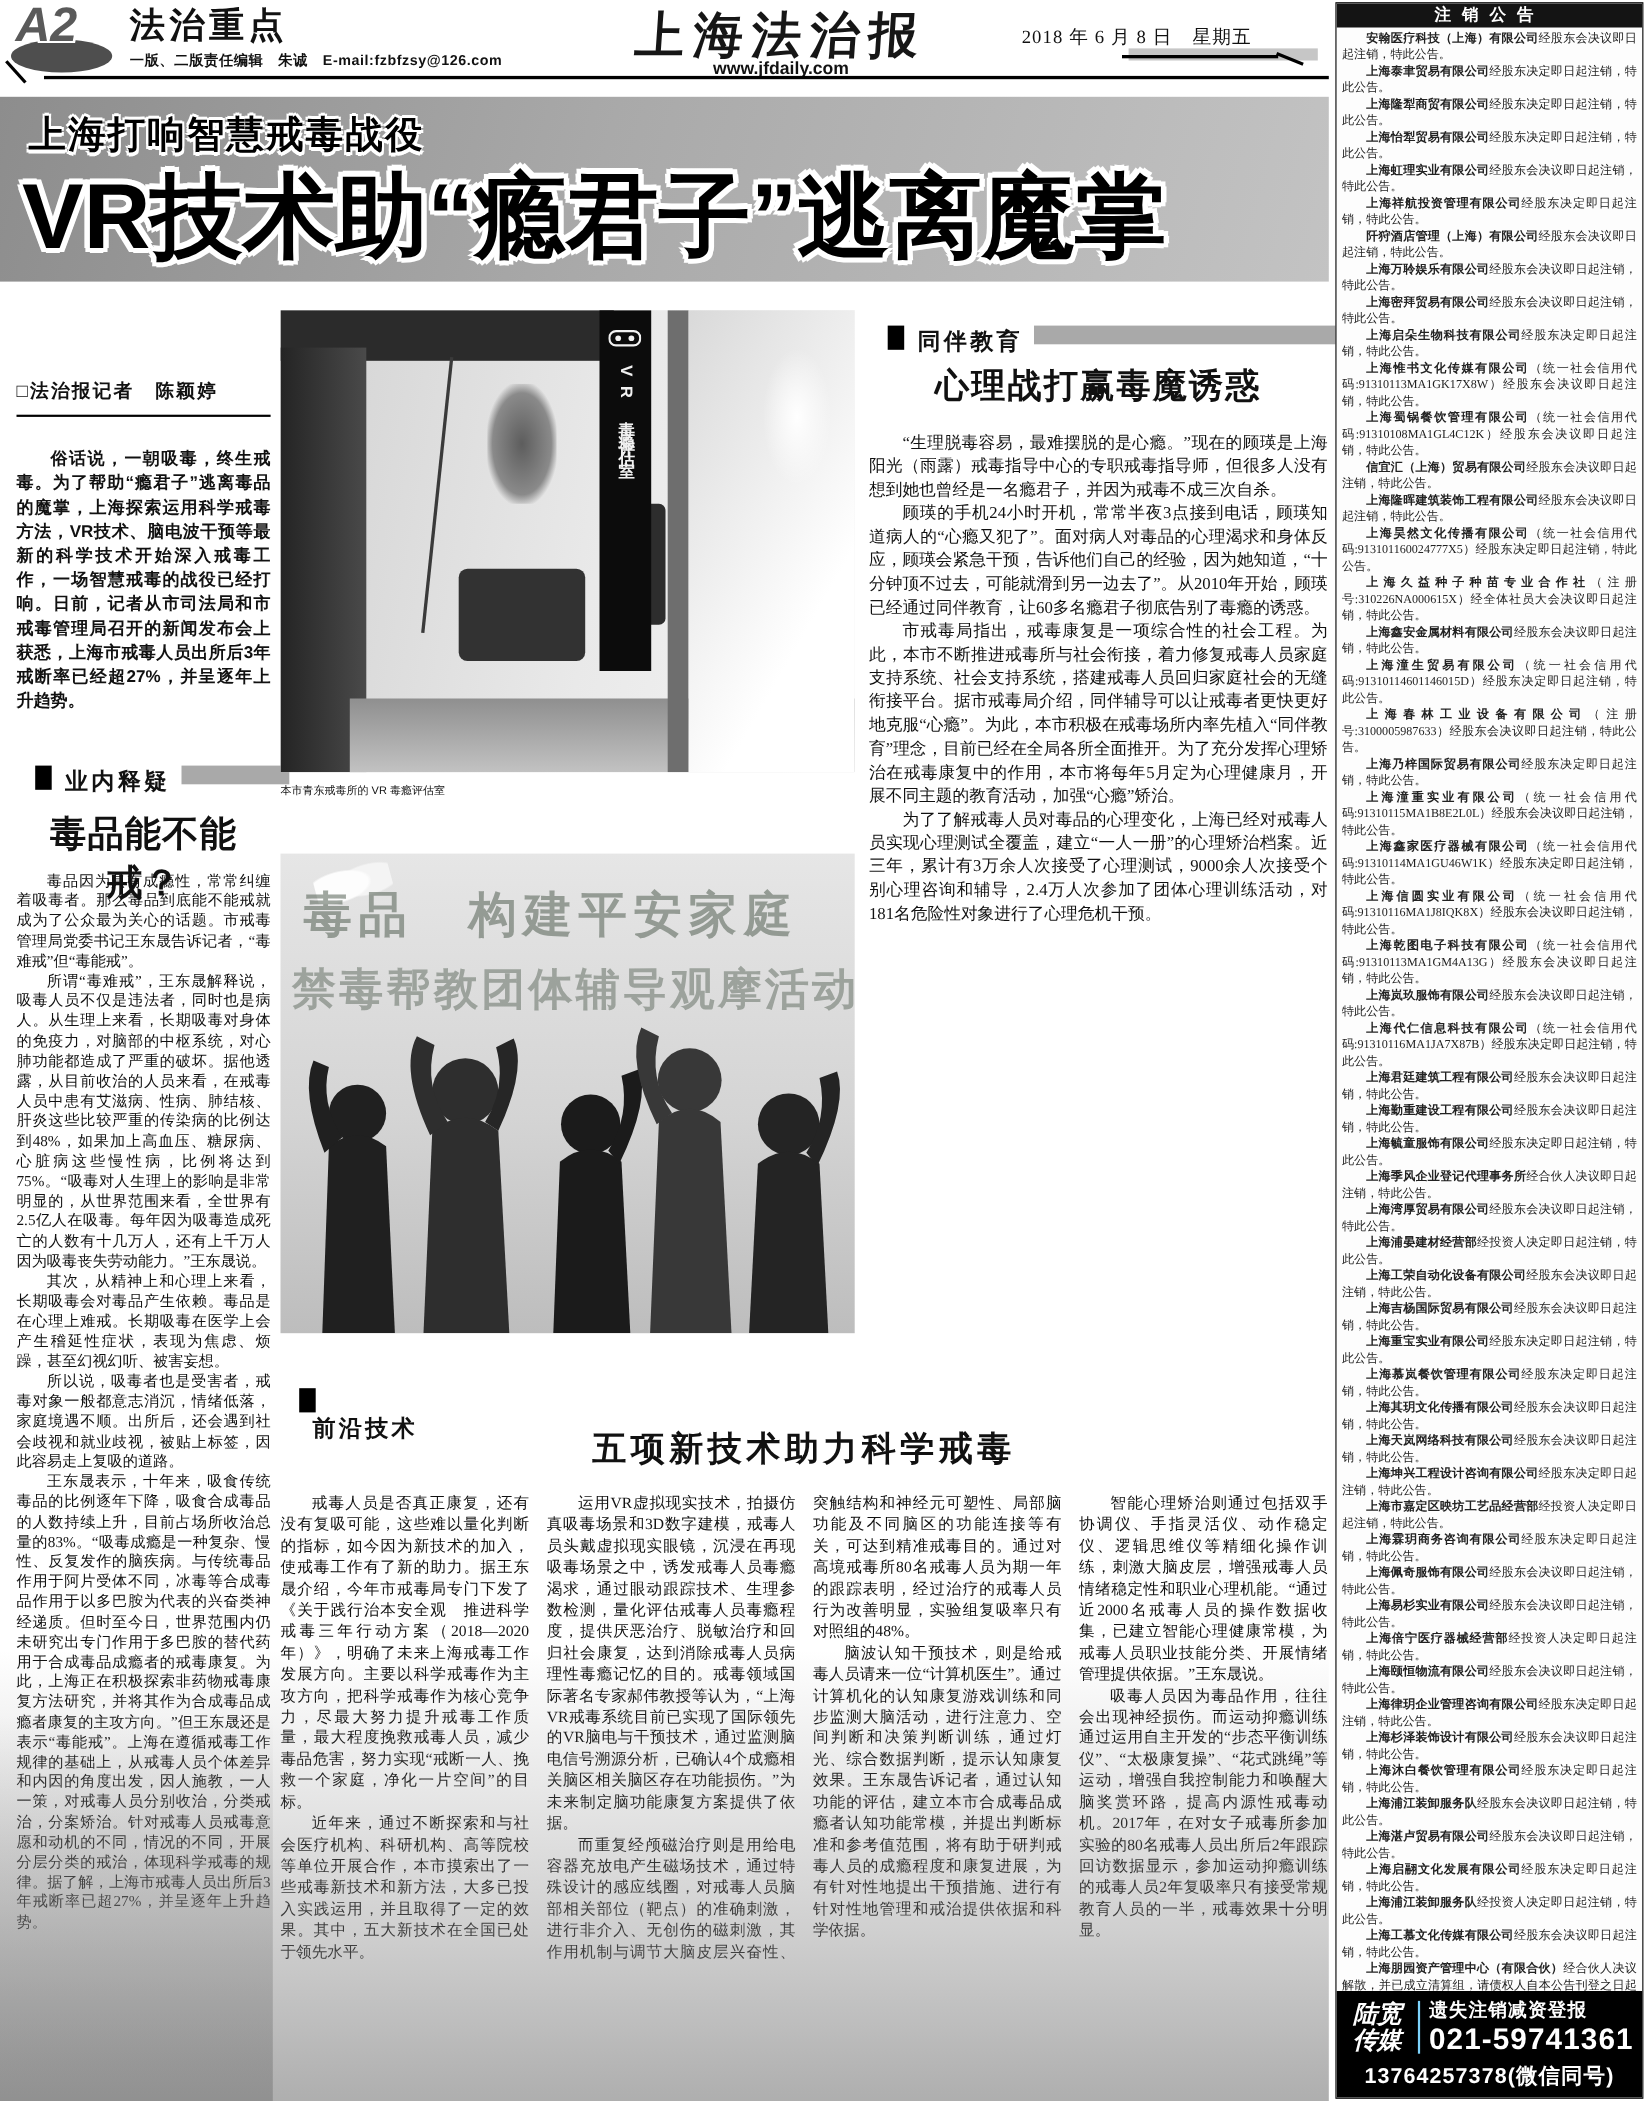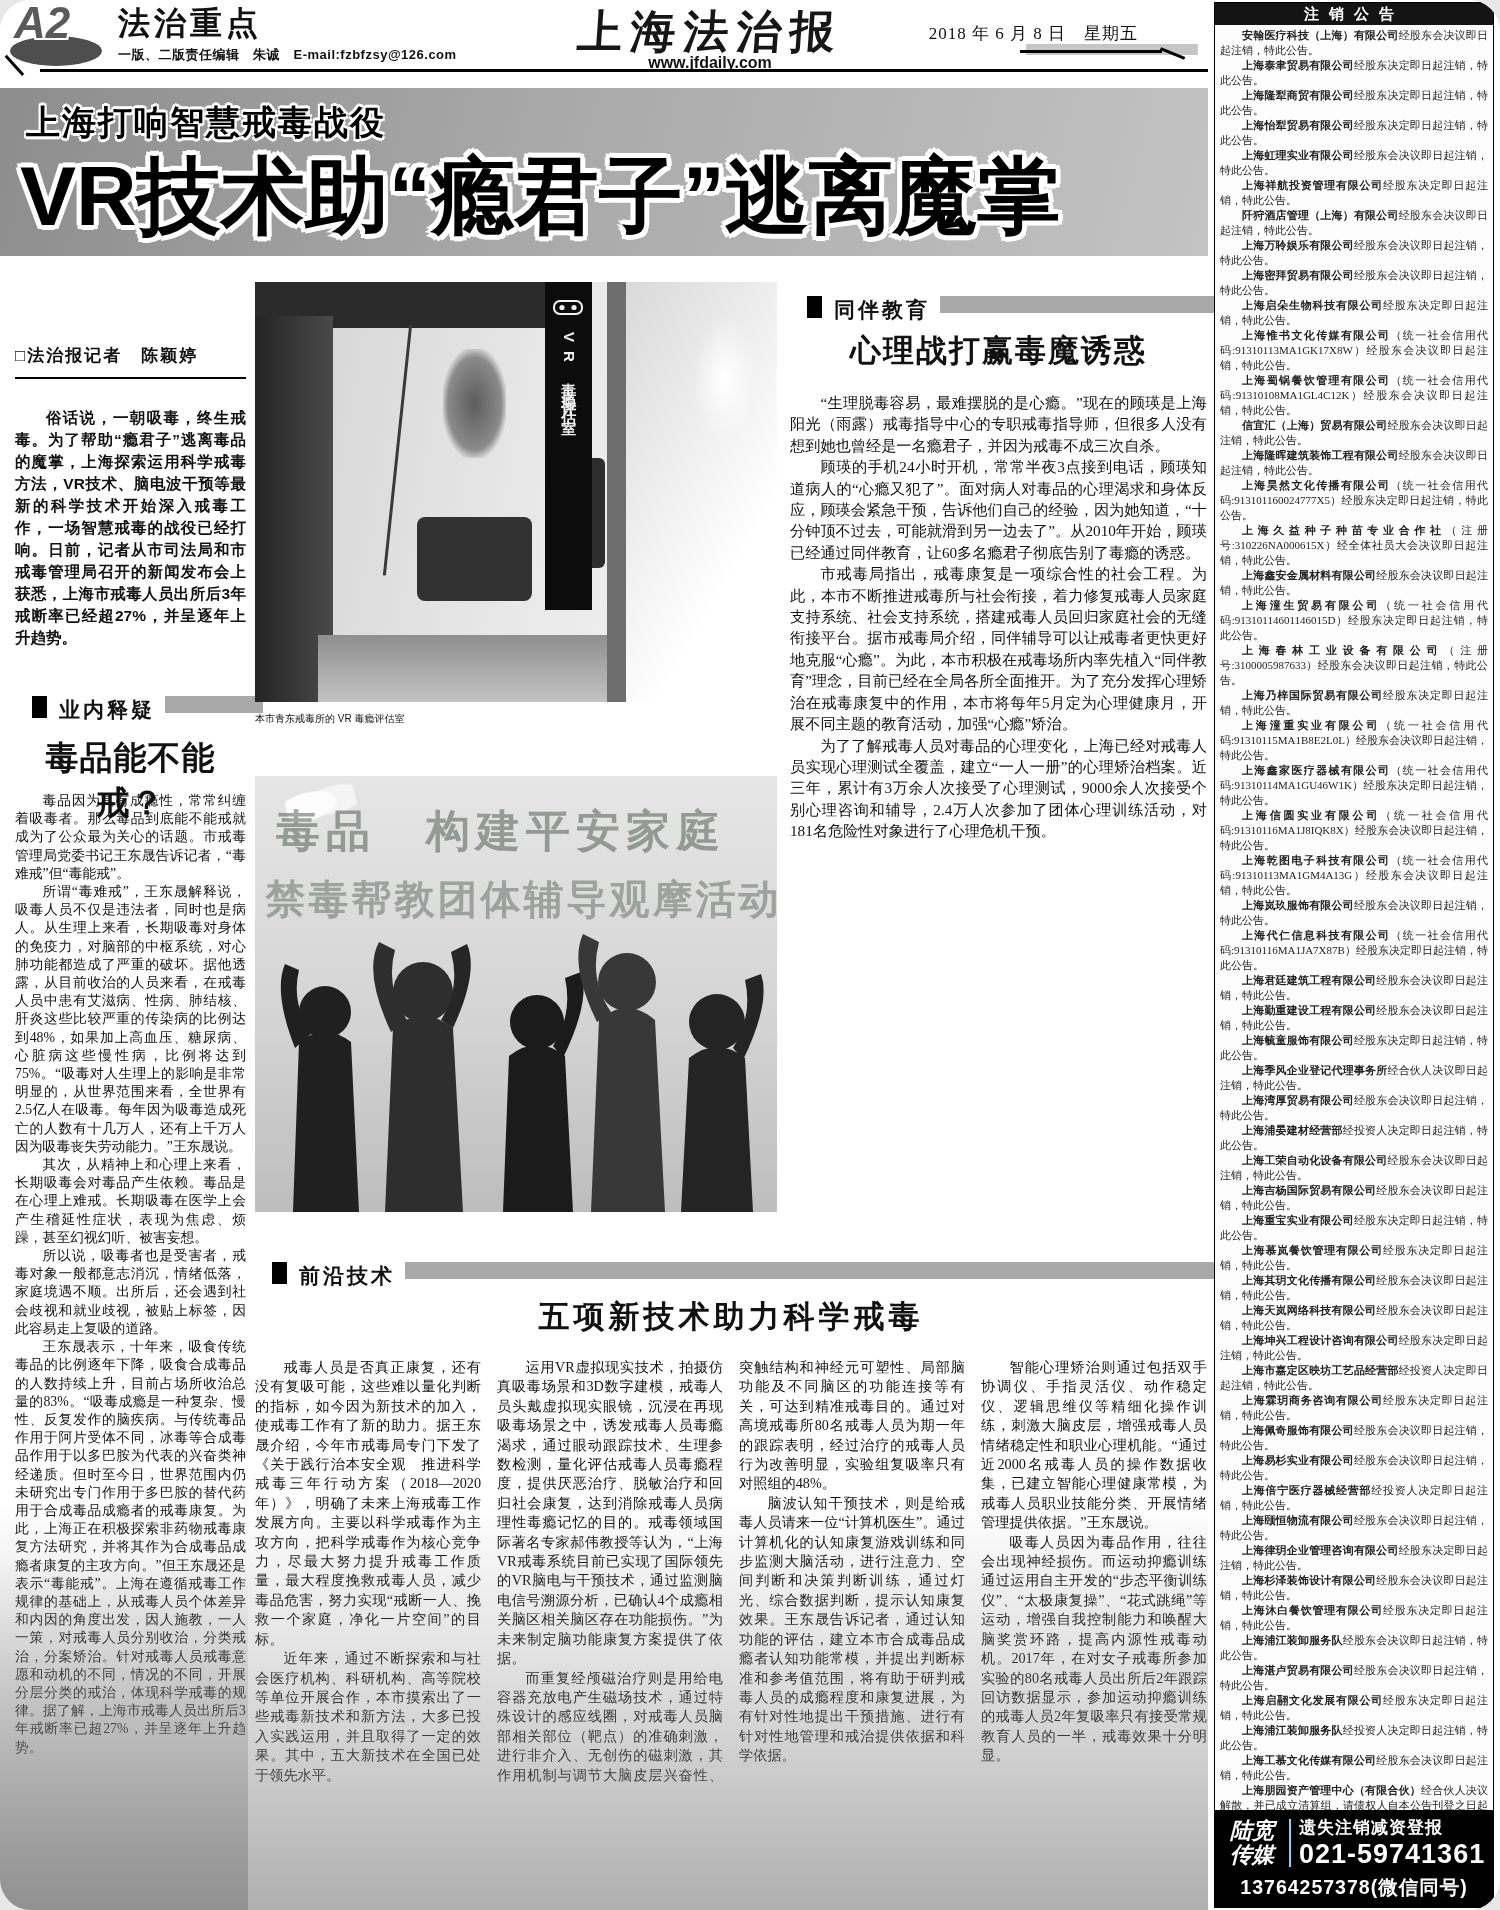--- a/index.html
+++ b/index.html
@@ -1,17 +1,17 @@
 <!DOCTYPE html>
 <html><head>
 <meta charset="utf-8">
 <style>
   html,body{margin:0;padding:0;background:#e8e8e8;}
   .page{position:relative;width:1500px;height:1910px;background:#ffffff;overflow:hidden;
-        font-family:"Liberation Serif","DejaVu Serif",serif;color:#111;border-radius:31px;}
+        font-family:"Liberation Serif","DejaVu Serif",serif;color:#111;}
   .sans{font-family:"Liberation Sans","DejaVu Sans",sans-serif;}
 
   
   .hdr{position:absolute;left:0;top:0;width:1208px;height:86px;background:#fff;}
   .a2wrap{position:absolute;left:8px;top:4px;width:100px;height:72px;}
   .a2oval{position:absolute;left:2px;top:32px;width:92px;height:30px;border-radius:50%;background:#4e4e4e;}
   .a2txt{position:absolute;left:6px;top:-6px;font-family:"Liberation Sans","DejaVu Sans",sans-serif;
          font-size:44px;font-weight:900;font-style:italic;color:#5a5a5a;
          text-shadow:-2px -2px 0 #fff,2px -2px 0 #fff,-2px 2px 0 #fff,2px 2px 0 #fff;}
   .secname{position:absolute;left:118px;top:2px;font-size:32px;font-weight:900;letter-spacing:4px;
@@ -86,21 +86,21 @@
   .ph2-people{position:absolute;left:0;bottom:0;width:100%;height:78%;}
   .cap2{left:255px;top:1222px;width:952px;display:flex;justify-content:space-between;}
 
   
   .peertag{position:absolute;left:790px;top:296px;width:417px;}
   .peertitle{position:absolute;left:790px;top:330px;width:417px;text-align:center;
              font-size:31px;font-weight:900;letter-spacing:2px;}
   .peerbody{position:absolute;left:790px;top:392px;width:417px;font-size:15.2px;line-height:21.4px;}
 
   
-  .fronttag{position:absolute;left:255px;top:1262px;width:952px;}
+  .fronttag{position:absolute;left:255px;top:1262px;width:952px;flex-direction:column;}
   .fronttitle{position:absolute;left:255px;top:1296px;width:952px;text-align:center;
               font-size:31px;font-weight:900;letter-spacing:4px;}
   .frontbody{position:absolute;left:255px;top:1358px;width:952px;height:548px;
              column-count:4;column-gap:16px;font-size:14.2px;line-height:19.4px;}
 
   
   .fade{position:absolute;left:0;top:1500px;width:1208px;height:410px;pointer-events:none;
         background:linear-gradient(rgba(130,130,130,0),rgba(130,130,130,.38) 62%,rgba(125,125,125,.62));}
   .fadeL{position:absolute;left:0;top:1560px;width:248px;height:350px;pointer-events:none;
         background:linear-gradient(rgba(130,130,130,0),rgba(120,120,120,.55));}

